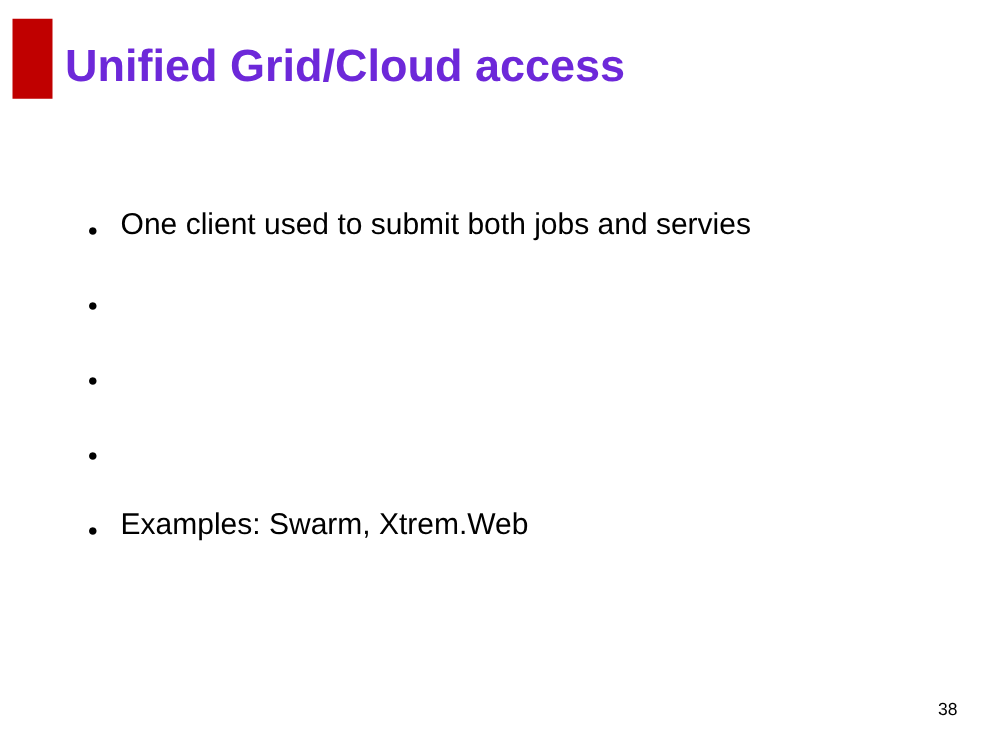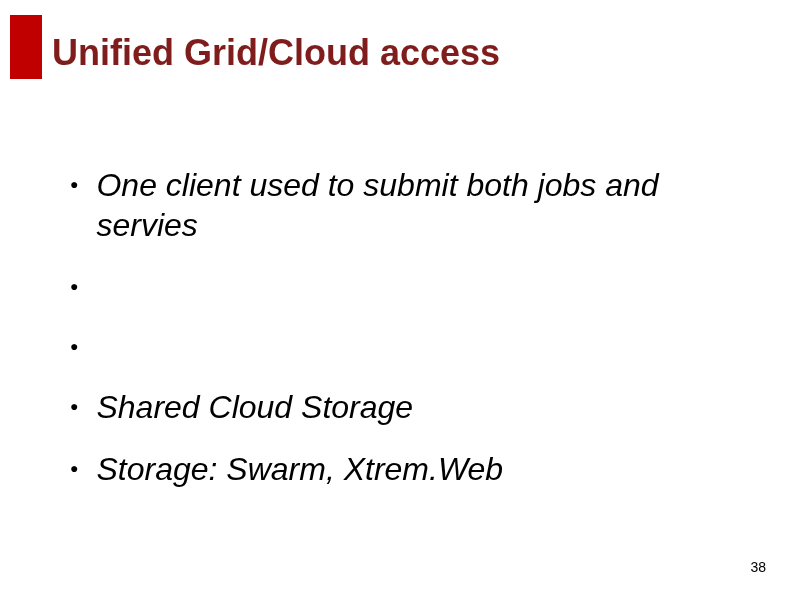--- a/index.html
+++ b/index.html
@@ -22,45 +22,44 @@
     width: 32px;
     height: 64px;
     background: #c00000;
   }
   .title {
     position: absolute;
     top: 32px;
     left: 52px;
     font-size: 36px;
     font-weight: bold;
-    color: #7f1d1d;
+    color: #6d28d9;
   }
   .content {
     position: absolute;
     top: 165px;
     left: 70px;
     right: 50px;
   }
   .bullet-item {
     display: flex;
     align-items: flex-start;
     margin-bottom: 22px;
   }
   .bullet-marker {
     font-size: 14px;
     line-height: 38px;
     margin-right: 18px;
     color: #000000;
     flex-shrink: 0;
   }
   .bullet-text {
-    font-size: 32px;
+    font-size: 24px;
     line-height: 1.25;
     color: #000000;
-    font-style: italic;
   }
   .page-number {
     position: absolute;
     bottom: 20px;
     right: 28px;
     font-size: 14px;
     color: #000000;
   }
 </style>
 </head>
@@ -76,21 +75,20 @@
     <span class="bullet-text">One client used to submit both jobs and servies</span>
   </div>
   <div class="bullet-item">
     <span class="bullet-marker">●</span>
   </div>
   <div class="bullet-item">
     <span class="bullet-marker">●</span>
   </div>
   <div class="bullet-item">
     <span class="bullet-marker">●</span>
-    <span class="bullet-text">Shared Cloud Storage</span>
   </div>
   <div class="bullet-item">
     <span class="bullet-marker">●</span>
-    <span class="bullet-text">Storage: Swarm, Xtrem.Web</span>
+    <span class="bullet-text">Examples: Swarm, Xtrem.Web</span>
   </div>
 </div>
 
 <div class="page-number">38</div>
 
 </body></html>

